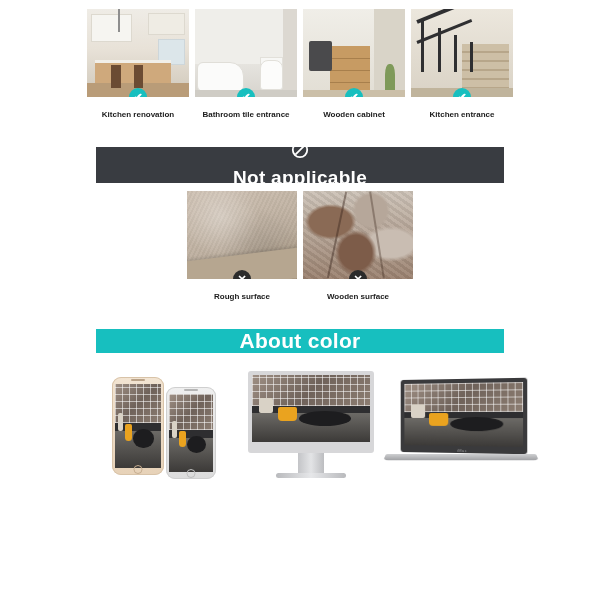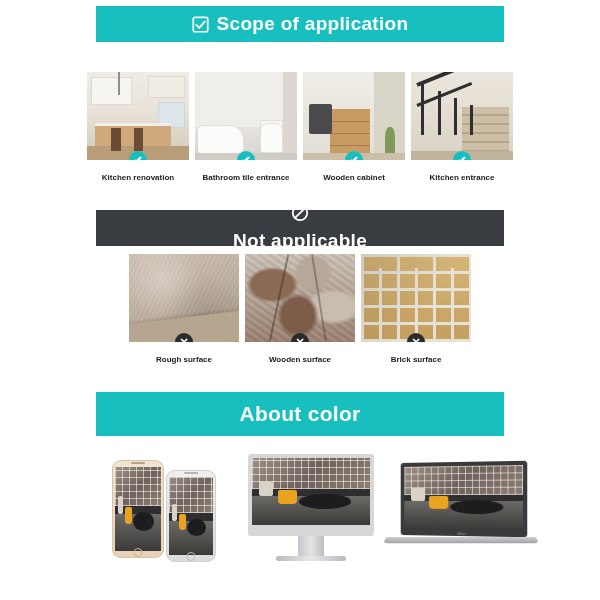--- a/index.html
+++ b/index.html
@@ -22,32 +22,32 @@
     gap: 8px;
     color: #ffffff;
     font-weight: bold;
     letter-spacing: .3px;
   }
   .banner-teal { background: #17bfbf; }
   .banner-dark { background: #393c41; flex-direction: column; }
 
   .banner-1 { width: 408px; height: 36px; margin-top: 6px; font-size: 19px; }
   .banner-2 { width: 408px; height: 36px; font-size: 19px; }
-  .banner-3 { width: 408px; height: 44px; font-size: 19px; }
+  .banner-3 { width: 408px; height: 24px; font-size: 19px; }
 
   .banner-icon { display: inline-flex; align-items: center; justify-content: center; }
 
   
   .scope-row {
     display: flex;
     justify-content: center;
     gap: 6px;
     margin-top: 9px;
   }
-  .scope-card { width: 102px; margin-top: 21px; }
+  .scope-card { width: 102px; }
   .thumb {
     width: 102px; height: 88px;
     position: relative;
     overflow: hidden;
     background: #d9d9d9;
   }
   .check-badge {
     position: absolute;
     left: 50%;
     bottom: -9px;
@@ -265,29 +265,20 @@
   .ph-mosaic .lower { position:absolute; left:0; top:56%; width:100%; height:44%; background:linear-gradient(#6c6a66,#3c3a38);}
   .ph-mosaic .pan { position:absolute; left:40%; top:54%; width:44%; height:22%; background:#1d1d1f; border-radius:50%;}
   .ph-mosaic .cup { position:absolute; left:22%; top:48%; width:16%; height:20%; background:#eaa31f; border-radius:2px 2px 4px 4px;}
   .ph-mosaic .jar { position:absolute; left:6%; top:34%; width:12%; height:22%; background:#d9d2c6; border-radius:2px;}
 </style>
 </head>
 <body>
 
 <div class="page">
 
-  <div class="banner banner-teal banner-1">
-    <span class="banner-icon">
-      <svg width="17" height="17" viewBox="0 0 20 20">
-        <rect x="1.5" y="1.5" width="17" height="17" rx="2" fill="none" stroke="#ffffff" stroke-width="2"></rect>
-        <path d="M5 10.5 L8.5 14 L15 6.5" fill="none" stroke="#ffffff" stroke-width="2.2" stroke-linecap="round" stroke-linejoin="round"></path>
-      </svg>
-    </span>
-    <span>Scope of application</span>
-  </div>
 
   <div class="scope-row">
 
     <div class="scope-card">
       <div class="thumb">
         <div class="photo ph-kitchen">
           <div class="cab-top"></div>
             <div class="cab-top2"></div>
           <div class="lamp"></div>
             <div class="win"></div>
@@ -379,30 +370,20 @@
       <div class="na-thumb">
         <div class="photo ph-dmg">
             <div class="crack"></div>
             <div class="crack2"></div>
           </div>
         <div class="x-badge">✕</div>
       </div>
       <div class="caption">Wooden surface</div>
     </div>
 
-    <div class="na-card">
-      <div class="na-thumb">
-        <div class="photo ph-brick">
-            <div class="offset"></div>
-            <div class="shade"></div>
-          </div>
-        <div class="x-badge">✕</div>
-      </div>
-      <div class="caption">Brick surface</div>
-    </div>
 
   </div>
 
   <div class="banner banner-teal banner-3" style="margin-top:28px; font-size:21px">
     <span>About color</span>
   </div>
 
   <div class="devices">
 
     <div class="phone gold">

